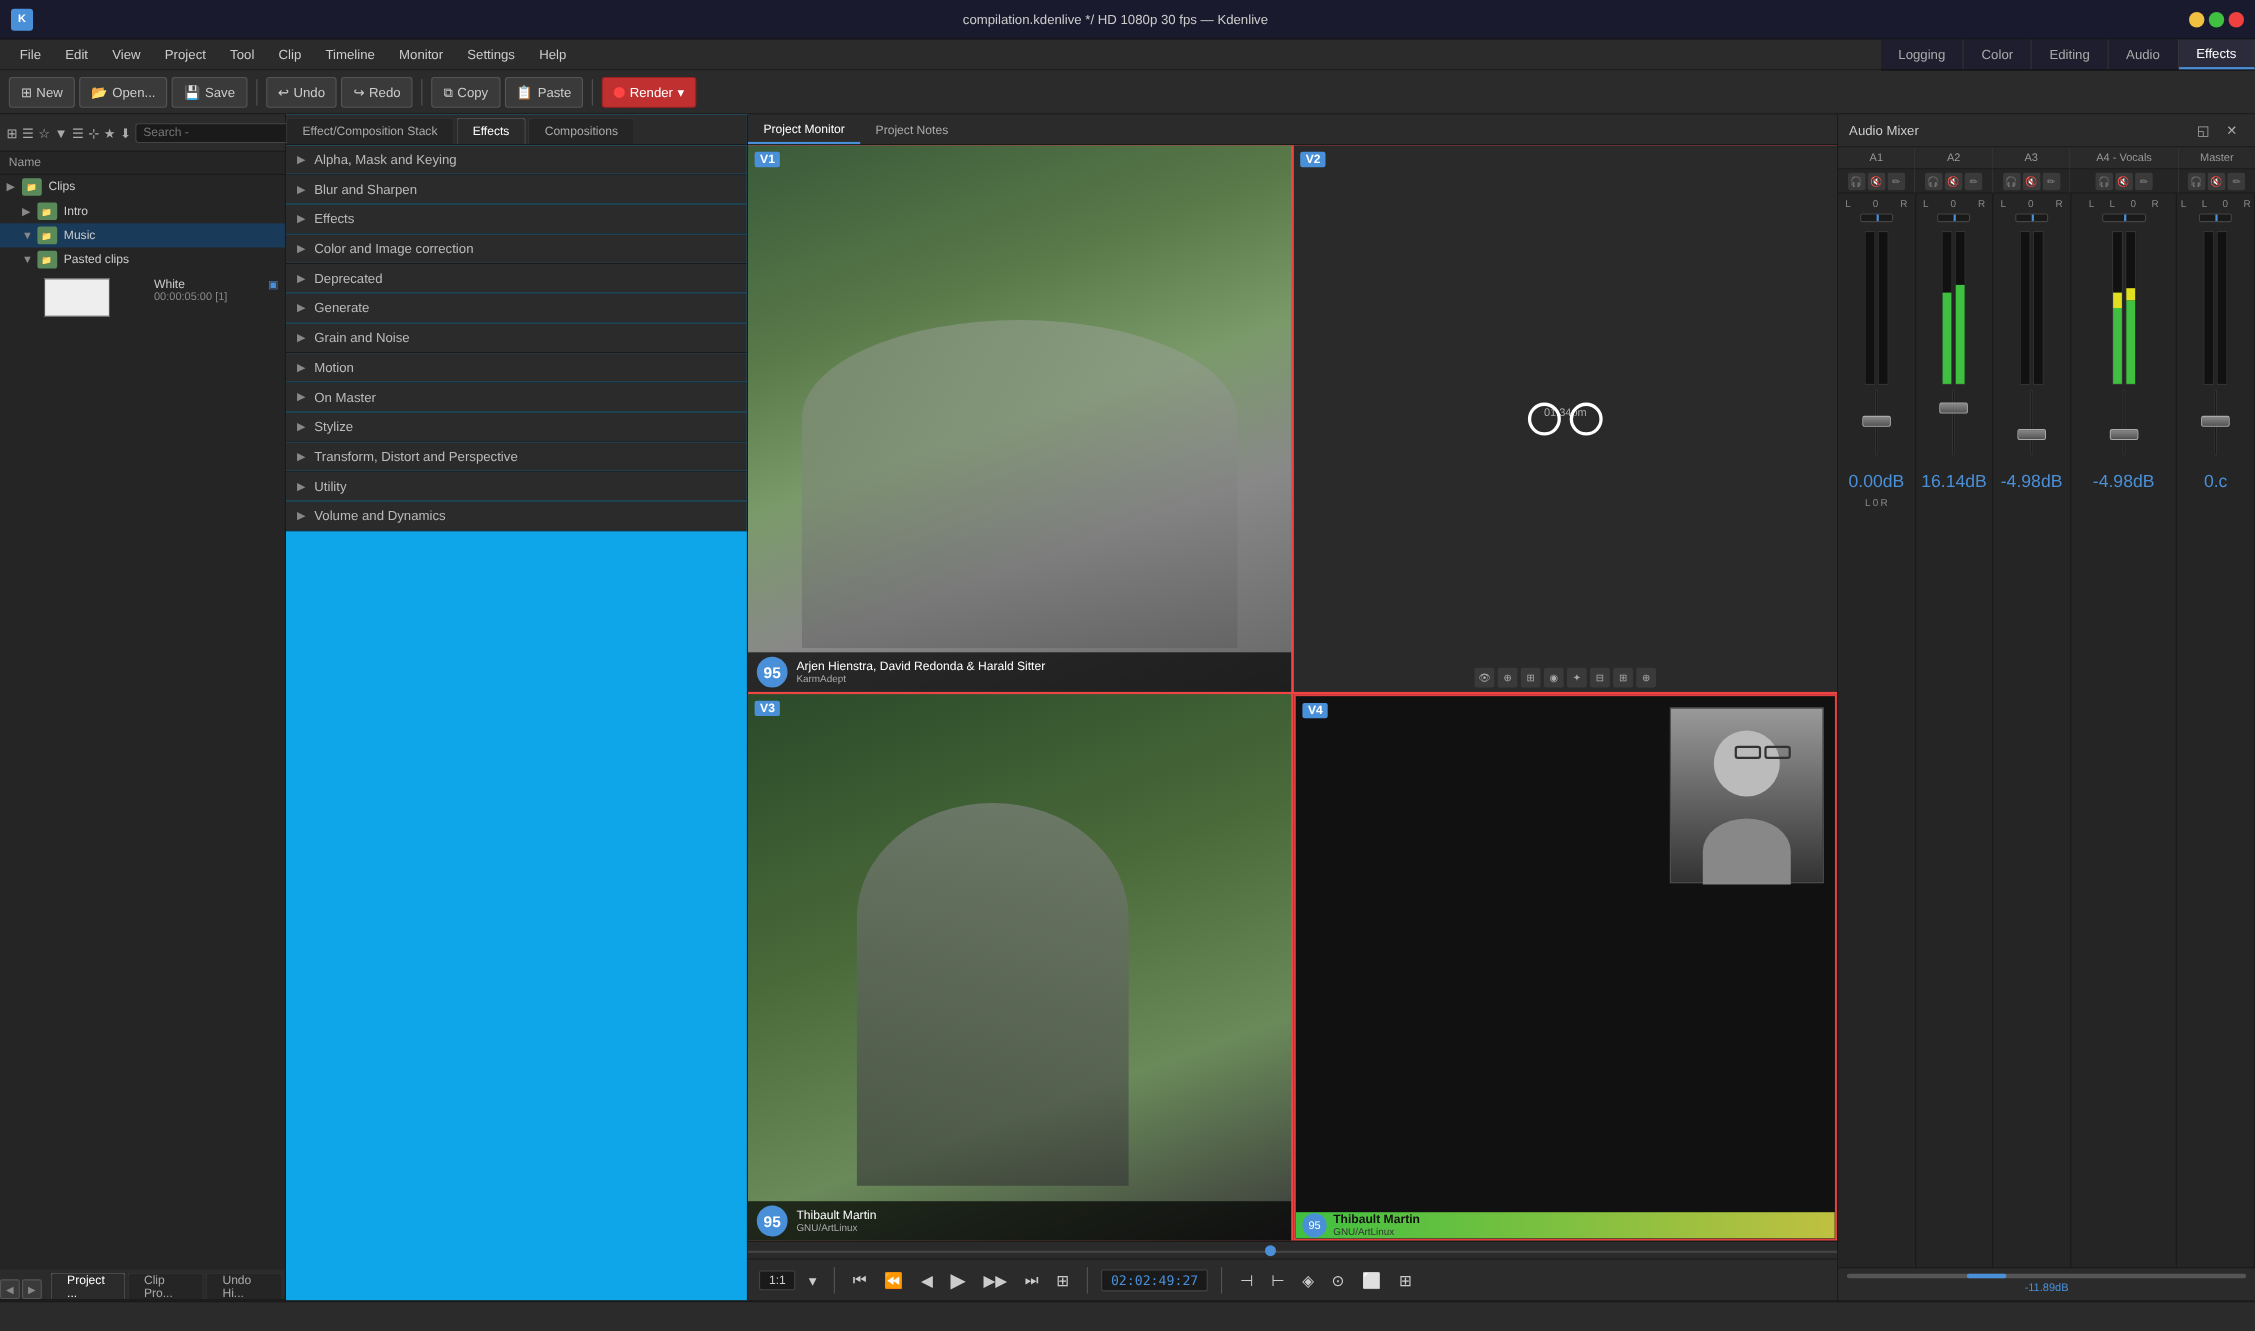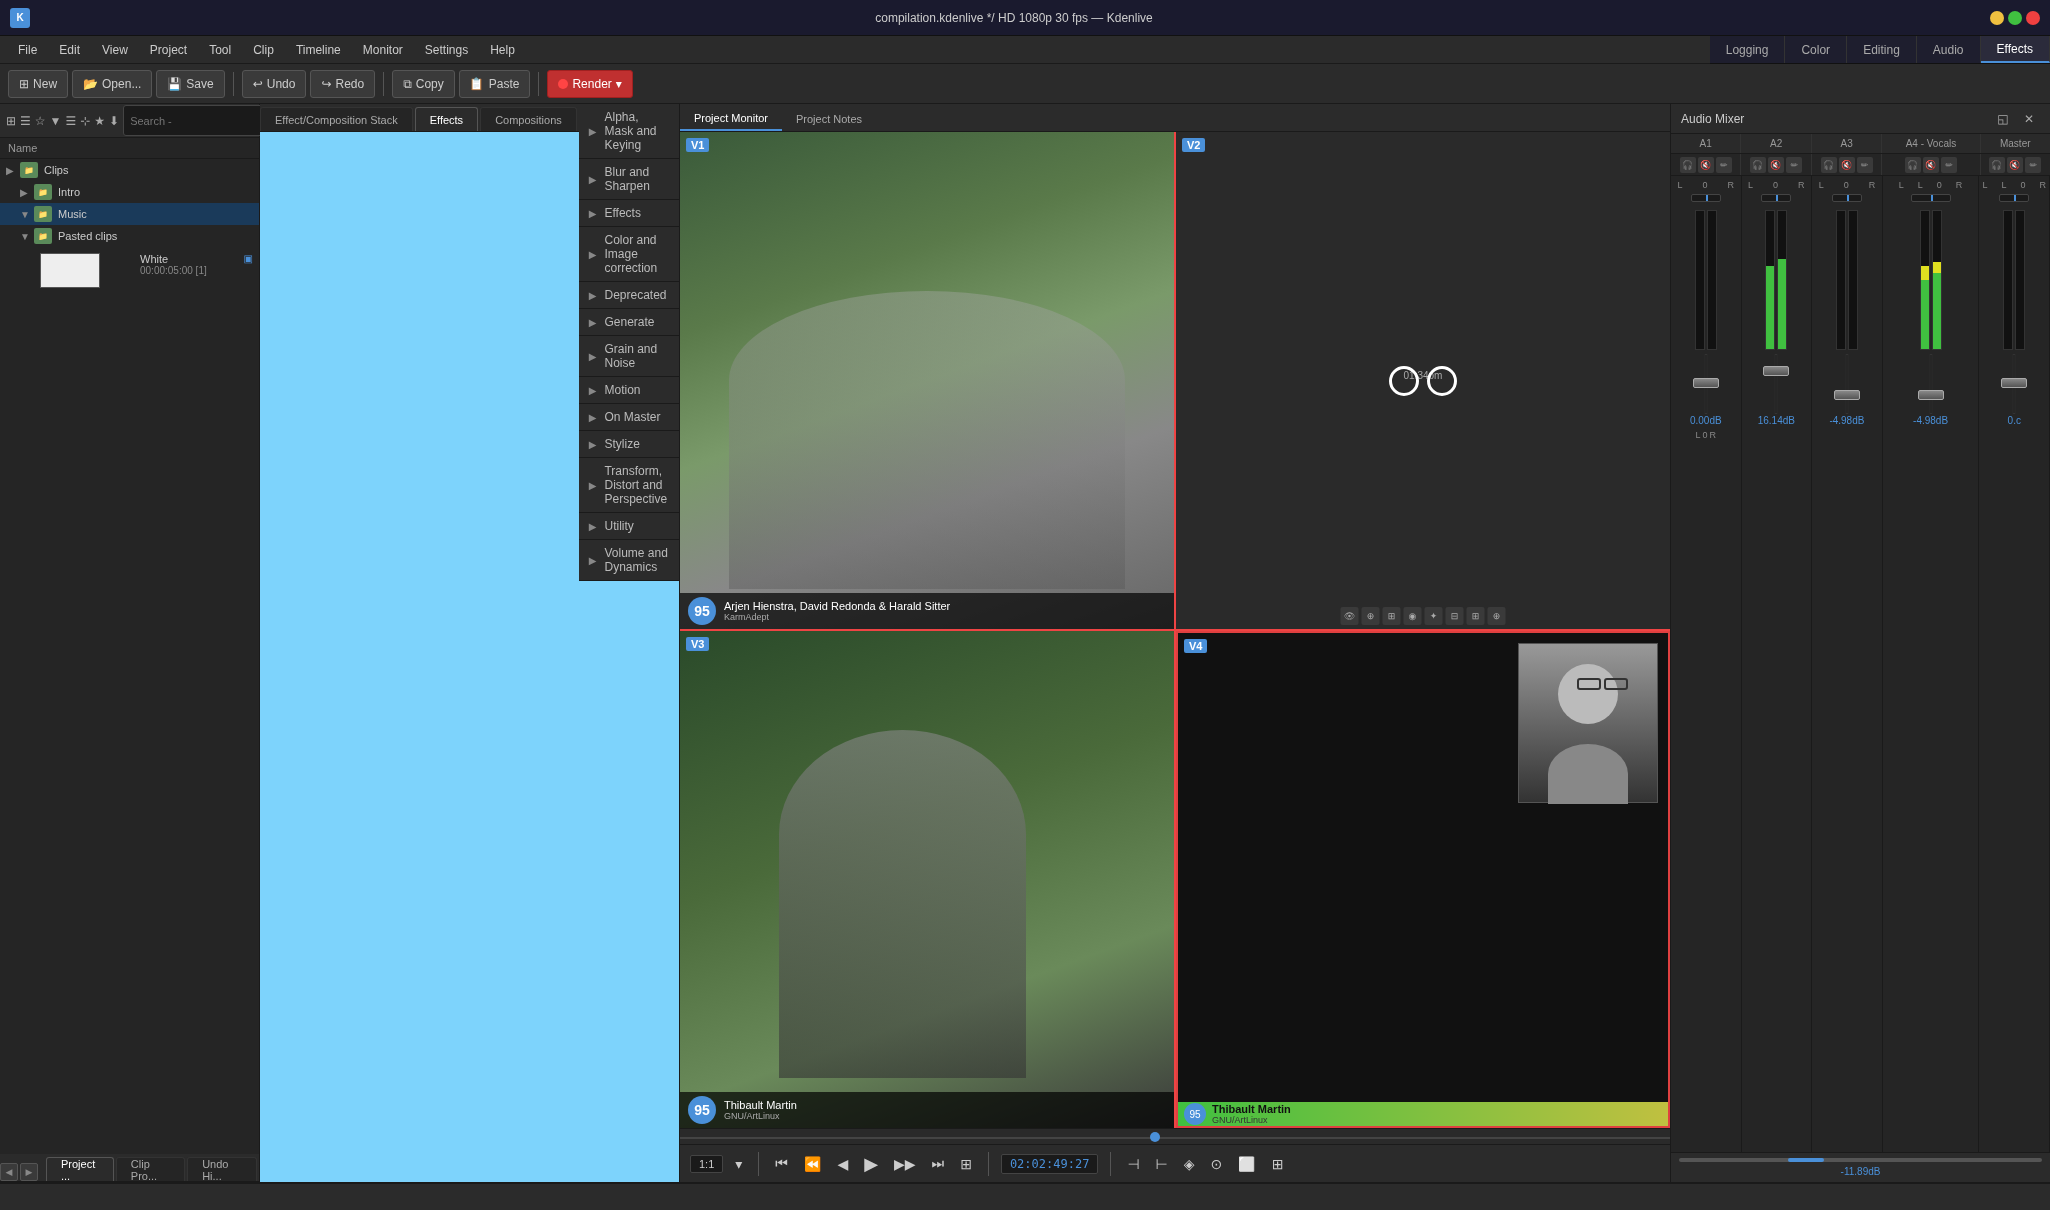--- a/index.html
+++ b/index.html
@@ -149,21 +149,21 @@
       cursor: pointer;
       display: flex; align-items: center; justify-content: center;
       font-size: 12px;
       border-radius: 2px;
     }
     #search-box {
       flex: 1;
       background: #1a1a1a;
       border: 1px solid #444;
       border-radius: 3px;
-      height: 31px;
+      height: 18px;
       padding: 0 6px;
       color: #ccc;
       font-size: 11px;
     }
     #clip-list-header {
       padding: 4px 8px;
       font-size: 11px;
       color: #999;
       border-bottom: 1px solid #1a1a1a;
     }
@@ -195,23 +195,24 @@
       overflow: hidden;
     }
     .clip-thumb-white { background: #eee; }
     .clip-info { display: flex; flex-direction: column; }
     .clip-name { font-size: 11px; color: #ccc; }
     .clip-duration { font-size: 10px; color: #888; }
 
     
     #middle-panel {
       width: 420px;
-      background: #7dd3fc;
+      background: #0ea5e9;
       border-right: 1px solid #1a1a1a;
       display: flex;
+      flex-direction: column;
     }
     #effect-list {
       overflow-y: auto;
       flex: 1;
     }
     .effect-group {
       border-bottom: 1px solid #1a1a1a;
     }
     .effect-group-header {
       display: flex;
@@ -381,23 +382,23 @@
       width: 16px; height: 16px;
       background: #3a3a3a;
       border: none;
       border-radius: 2px;
       color: #888;
       font-size: 9px;
       cursor: pointer;
       display: flex; align-items: center; justify-content: center;
     }
     .channel-volume {
-      font-size: 10px;
+      font-size: 16px;
       color: #4a90d9;
-      margin-top: 1px;
+      margin-top: 16px;
       text-align: right;
     }
 
     
     #panel-tabs-row {
       display: flex;
       height: 28px;
       background: #2b2b2b;
       border-bottom: 1px solid #1a1a1a;
       align-items: flex-end;

